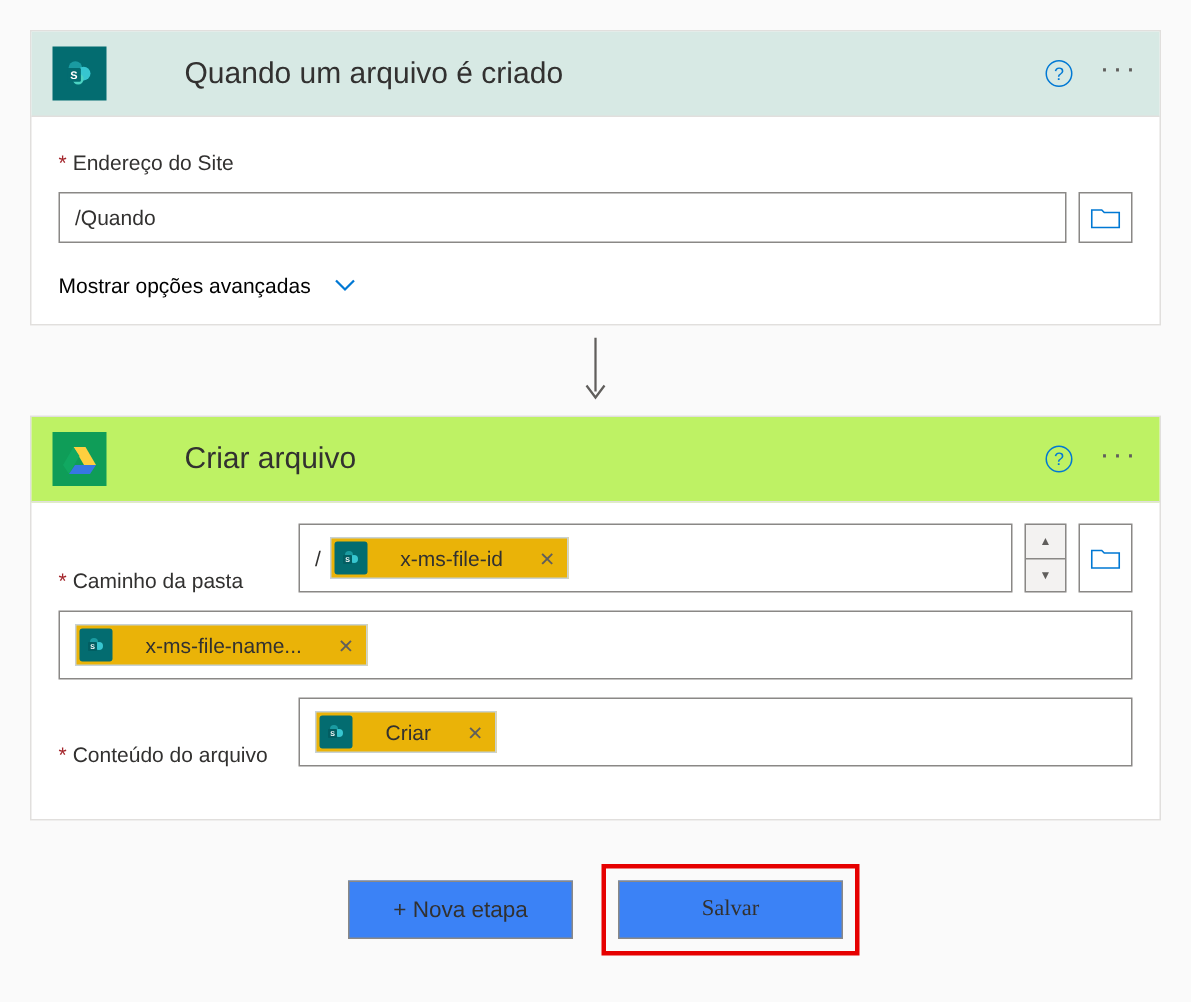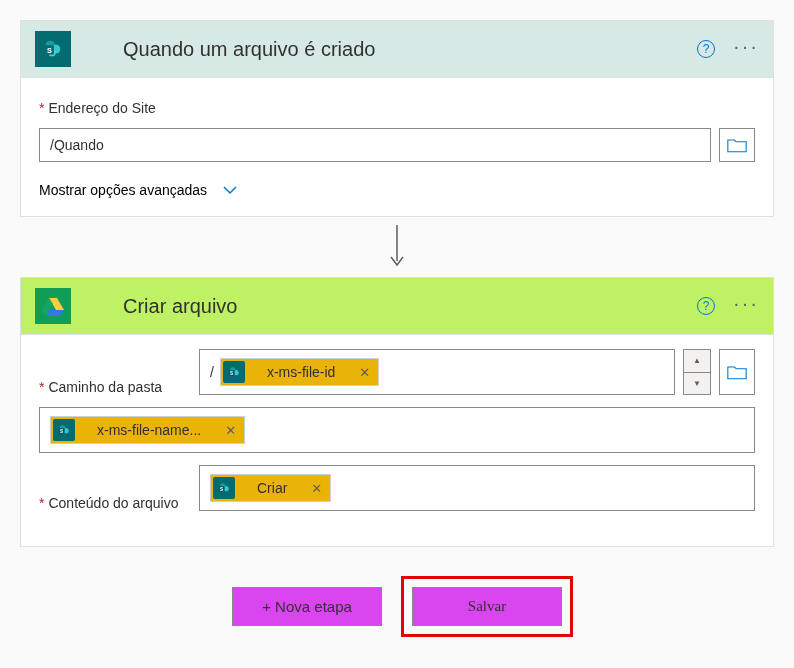--- a/index.html
+++ b/index.html
@@ -98,21 +98,21 @@
   width: 22px; height: 22px; background: #036c70; color: #fff;
   display: flex; align-items: center; justify-content: center;
   font-size: 11px; border-radius: 2px;
 }
 .token-x { cursor: pointer; color: #605e5c; font-size: 13px; padding: 0 2px; }
 .footer {
   display: flex; justify-content: center; gap: 30px;
   padding: 40px 0 10px 0;
 }
 .btn {
-  border: 1px solid #8a8886; background: #d946ef;
+  border: 1px solid #8a8886; background: #3b82f6;
   padding: 10px 28px; font-size: 15px; cursor: pointer;
   min-width: 150px; text-align: center;
 }
 .btn.highlight { outline: 3px solid #e60000; outline-offset: 8px; font-family: Liberation Serif, serif; }
 </style>
 </head>
 <body>
 
 <div class="card">
   <div class="card-header sp">

